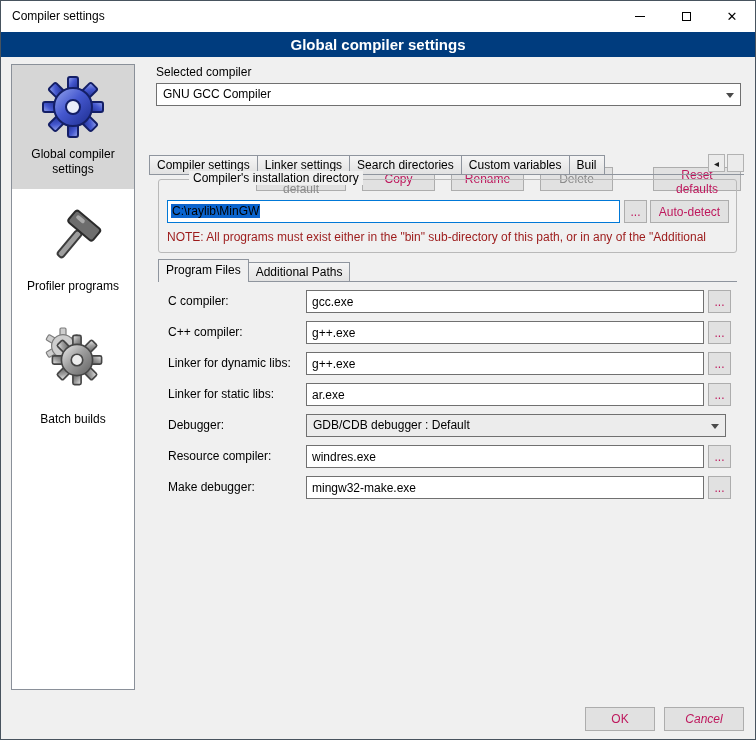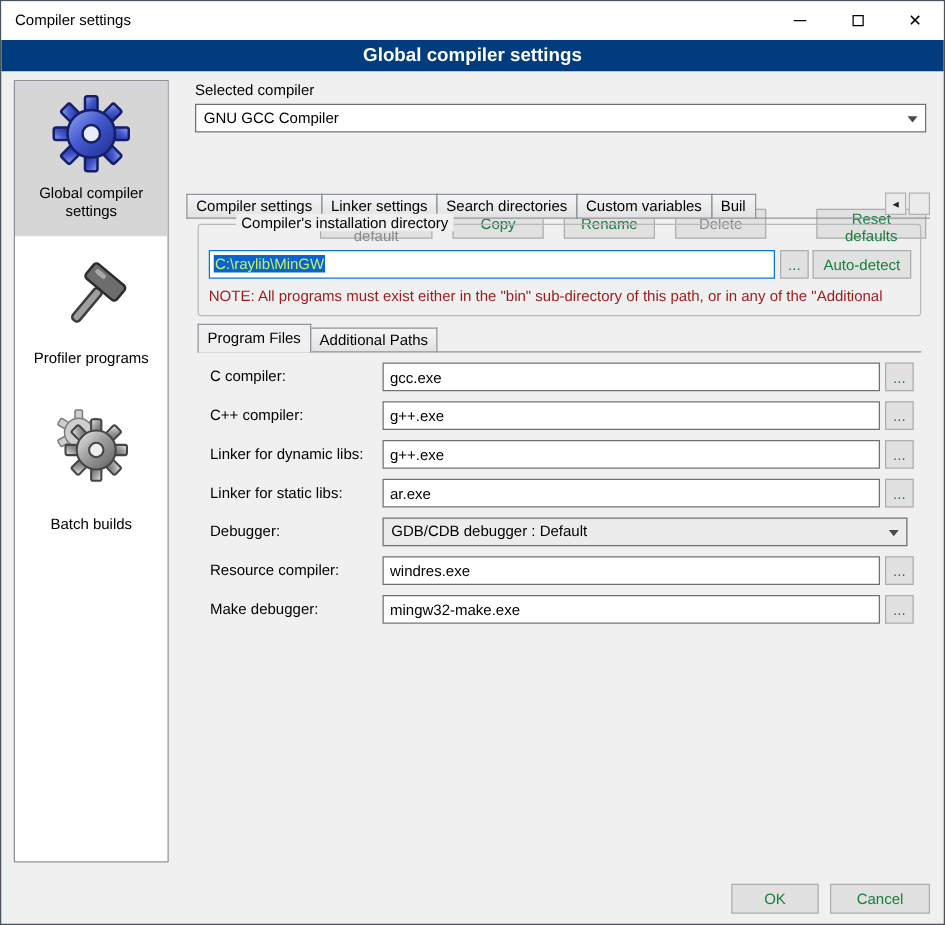--- a/index.html
+++ b/index.html
@@ -37,21 +37,21 @@
   .sb-label { font-size:12px; line-height:15px; color:#000; }
   
   .main { position:absolute; left:145px; top:62px; width:601px; height:636px; }
   .lbl { font-size:12px; color:#000; }
   .sel-compiler-label { position:absolute; left:10px; top:2px; }
   .combo { background:#fff; border:1px solid #707070; height:23px; font-size:12px; line-height:21px;
            padding:0 22px 0 6px; position:relative; white-space:nowrap; overflow:hidden; }
   .combo .caret { position:absolute; right:6px; top:9px; width:0; height:0;
                   border-left:4px solid transparent; border-right:4px solid transparent; border-top:5px solid #4a4a4a; }
   .compiler-combo { position:absolute; left:10px; right:6px; top:20px; }
-  .btn { background:#e1e1e1; border:1px solid #adadad; font-family:inherit; font-size:12px; height:24px; padding:0 8px; color:#15803d; }
+  .btn { background:#e1e1e1; border:1px solid #adadad; font-family:inherit; font-size:12px; height:24px; padding:0 8px; color:#be185d; }
   .btn.disabled { color:#8b8b8b; }
   .btn-row { position:absolute; left:10px; right:6px; top:56px; display:flex; gap:16px;margin-top:48px; }
   .b-setdefault { margin-left:100px; width:90px; }
   .b-copy,.b-rename,.b-delete { width:73px; }
   .b-reset { margin-left:auto; width:88px; }
   
   .tabstrip { position:absolute; left:3px; right:3px; top:89px; height:23px; display:flex; align-items:flex-end; }
   .tab { height:20px; line-height:18px; padding:0 7px; font-size:12px;
          background:linear-gradient(#f5f5f5,#e1e1e1); border:1px solid #8f959e; border-bottom:none;
          margin-right:-1px; white-space:nowrap; }
@@ -62,37 +62,37 @@
                background:#ebebeb; border:1px solid #b2b2b2; padding:0; color:#222; }
   
   .groupbox { position:absolute; left:12px; right:10px; top:116px; height:74px;
               border:1px solid #b9b9b9; border-radius:3px; overflow:hidden; }
   .group-title-wrap { position:absolute; left:12px; right:10px; top:108px; height:16px; z-index:4; }
   .gt { position:absolute; left:8px; top:0; background:#f0f0f0; padding:0 4px; font-size:12px;margin-left:23px; }
   .path-row { position:absolute; left:8px; right:8px; top:20px; height:23px; }
   .path-input { position:absolute; left:0; top:0; width:453px; height:23px; background:#fff;
                 border:1px solid #0078d7; font-size:12px; line-height:21px; padding:0 3px;
                 overflow:hidden; white-space:nowrap; }
-  .seltext { background:#0a64ce; color:#bef264; padding:0 1px; }
+  .seltext { background:#0a64ce; color:#000000; padding:0 1px; }
   .browse-sm { position:absolute; left:457px; top:0; width:23px; height:23px; padding:0; }
   .autodetect { position:absolute; left:483px; top:0; width:79px; height:23px; padding:0; }
   .note { position:absolute; left:8px; top:50px; font-size:12px; color:#9c1a1a; white-space:nowrap; }
   
   .subtabstrip { position:absolute; left:12px; top:196px; height:23px; display:flex; align-items:flex-end; }
   .subtabline { position:absolute; left:12px; right:10px; top:218px; border-top:1px solid #8f959e; z-index:1; }
   .frow { position:absolute; left:22px; right:18px; height:23px; }
   .flabel { position:absolute; left:0; top:0; line-height:23px; font-size:12px; white-space:nowrap; }
   .finput { position:absolute; left:138px; top:0; width:398px; height:23px; border:1px solid #707070;
             background:#fff; font-family:inherit; font-size:12px; padding:0 5px; color:#000; }
   .fbrowse { position:absolute; left:540px; top:0; width:23px; height:23px; padding:0; }
   .fselect { position:absolute; left:138px; top:0; right:3px; height:23px; background:#ececec; }
   .r0{top:227px}.r1{top:258px}.r2{top:289px}.r3{top:320px}.r4{top:351px}.r5{top:382px}.r6{top:413px}
   
   .footer { position:absolute; right:11px; bottom:8px; display:flex; gap:9px; }
-  .b-ok { width:70px; } .b-cancel { width:80px; }
+  .b-ok { width:70px; } .b-cancel { width:80px;font-style:italic; }
 </style>
 </head>
 <body>
 
 <div class="window">
 
   <div class="titlebar">
     <div class="title">Compiler settings</div>
     <div class="win-controls">
       <button class="wc">

